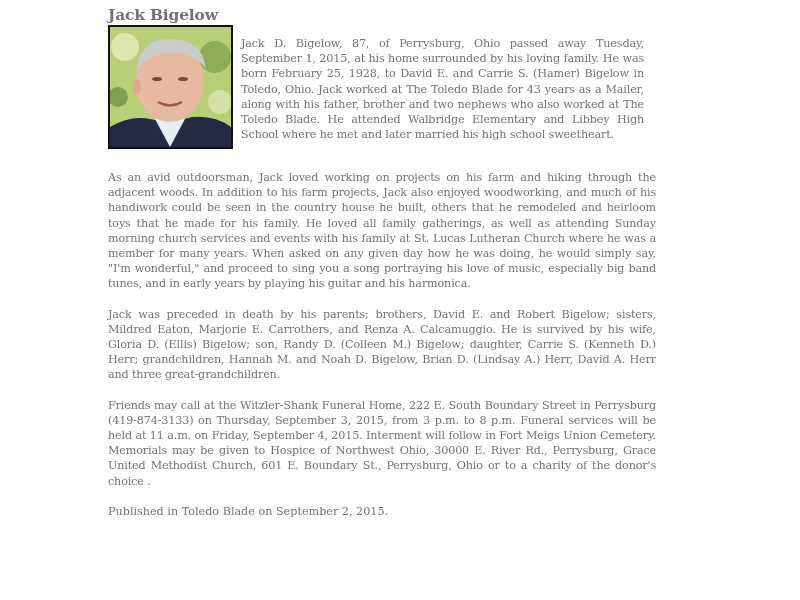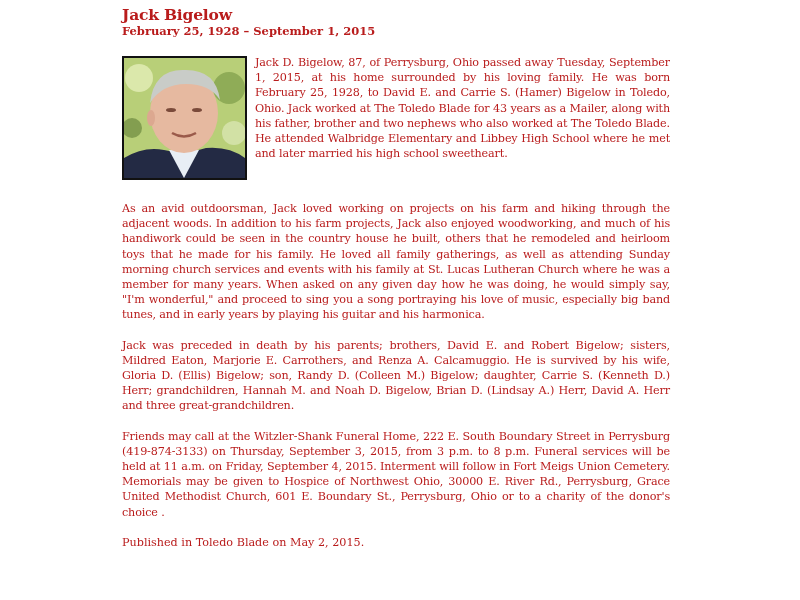--- a/index.html
+++ b/index.html
@@ -1,20 +1,20 @@
 <!DOCTYPE html>
 <html><head>
 <meta charset="utf-8">
 <style>
   html, body { margin: 0; padding: 0; background: #ffffff; }
   body { width: 800px; height: 600px; overflow: hidden; position: relative; }
   .page {
-    position: absolute; left: 122px; top: 5px; width: 548px;
+    position: absolute; left: 108px; top: 5px; width: 548px;
     font-family: "DejaVu Serif", "Liberation Serif", serif;
-    color: #b91c1c;
+    color: #737373;
   }
   .name {
     font-family: "DejaVu Serif", serif;
     font-weight: bold; font-size: 15.5px; line-height: 19px;
     margin: 0; letter-spacing: -0.2px;
   }
   .dates {
     font-family: "DejaVu Serif", serif;
     font-weight: bold; font-size: 11.5px; line-height: 15px;
     margin: 0 0 16px 0;
@@ -26,29 +26,28 @@
   }
   .intro { overflow: hidden; margin-bottom: 15px; }
   .photo {
     float: left; width: 121px; height: 120px;
     margin: 1px 8px 6px 0;
     border: 2px solid #111;
     position: relative; overflow: hidden;
     background: linear-gradient(135deg, #d9e7a8 0%, #a9c46a 35%, #6f8f3e 60%, #c6d79a 100%);
   }
   .photo svg { position: absolute; left: 0; top: 0; width: 100%; height: 100%; }
-  .intro .para { margin: 0; }
+  .intro .para { margin: 12px; }
   .published { font-size: 11.2px; line-height: 15px; margin: 0; }
 </style>
 </head>
 <body>
 
 <div class="page">
   <h1 class="name">Jack Bigelow</h1>
-  <div class="dates">February 25, 1928 – September 1, 2015</div>
 
   <div class="intro">
     <div class="photo" title="Portrait photo of Jack Bigelow">
       <svg viewBox="0 0 121 120" preserveAspectRatio="none">
         <rect x="0" y="0" width="121" height="120" fill="#b8cf78"></rect>
         <circle cx="15" cy="20" r="14" fill="#e3edb8" opacity="0.8"></circle>
         <circle cx="105" cy="30" r="16" fill="#7e9c48" opacity="0.7"></circle>
         <circle cx="110" cy="75" r="12" fill="#d8e5b0" opacity="0.8"></circle>
         <circle cx="8" cy="70" r="10" fill="#5f7d35" opacity="0.6"></circle>
         <path d="M0 120 L0 100 Q20 88 40 92 L60 96 L82 90 Q105 88 121 100 L121 120 Z" fill="#232a44"></path>
@@ -60,14 +59,14 @@
         <path d="M48 75 Q60 82 72 75" stroke="#9a5a4a" stroke-width="2.5" fill="none"></path>
         <ellipse cx="27" cy="60" rx="4" ry="8" fill="#dca890"></ellipse>
       </svg>
     </div>
     <p class="para">Jack D. Bigelow, 87, of Perrysburg, Ohio passed away Tuesday, September 1, 2015, at his home surrounded by his loving family. He was born February 25, 1928, to David E. and Carrie S. (Hamer) Bigelow in Toledo, Ohio. Jack worked at The Toledo Blade for 43 years as a Mailer, along with his father, brother and two nephews who also worked at The Toledo Blade. He attended Walbridge Elementary and Libbey High School where he met and later married his high school sweetheart.</p>
   </div>
 
   <p class="para">As an avid outdoorsman, Jack loved working on projects on his farm and hiking through the adjacent woods. In addition to his farm projects, Jack also enjoyed woodworking, and much of his handiwork could be seen in the country house he built, others that he remodeled and heirloom toys that he made for his family. He loved all family gatherings, as well as attending Sunday morning church services and events with his family at St. Lucas Lutheran Church where he was a member for many years. When asked on any given day how he was doing, he would simply say, "I'm wonderful," and proceed to sing you a song portraying his love of music, especially big band tunes, and in early years by playing his guitar and his harmonica.</p>
   <p class="para">Jack was preceded in death by his parents; brothers, David E. and Robert Bigelow; sisters, Mildred Eaton, Marjorie E. Carrothers, and Renza A. Calcamuggio. He is survived by his wife, Gloria D. (Ellis) Bigelow; son, Randy D. (Colleen M.) Bigelow; daughter, Carrie S. (Kenneth D.) Herr; grandchildren, Hannah M. and Noah D. Bigelow, Brian D. (Lindsay A.) Herr, David A. Herr and three great-grandchildren.</p>
   <p class="para">Friends may call at the Witzler-Shank Funeral Home, 222 E. South Boundary Street in Perrysburg (419-874-3133) on Thursday, September 3, 2015, from 3 p.m. to 8 p.m. Funeral services will be held at 11 a.m. on Friday, September 4, 2015. Interment will follow in Fort Meigs Union Cemetery. Memorials may be given to Hospice of Northwest Ohio, 30000 E. River Rd., Perrysburg, Grace United Methodist Church, 601 E. Boundary St., Perrysburg, Ohio or to a charity of the donor's choice .</p>
-  <p class="published">Published in Toledo Blade on May 2, 2015.</p>
+  <p class="published">Published in Toledo Blade on September 2, 2015.</p>
 </div>
 
 </body></html>

